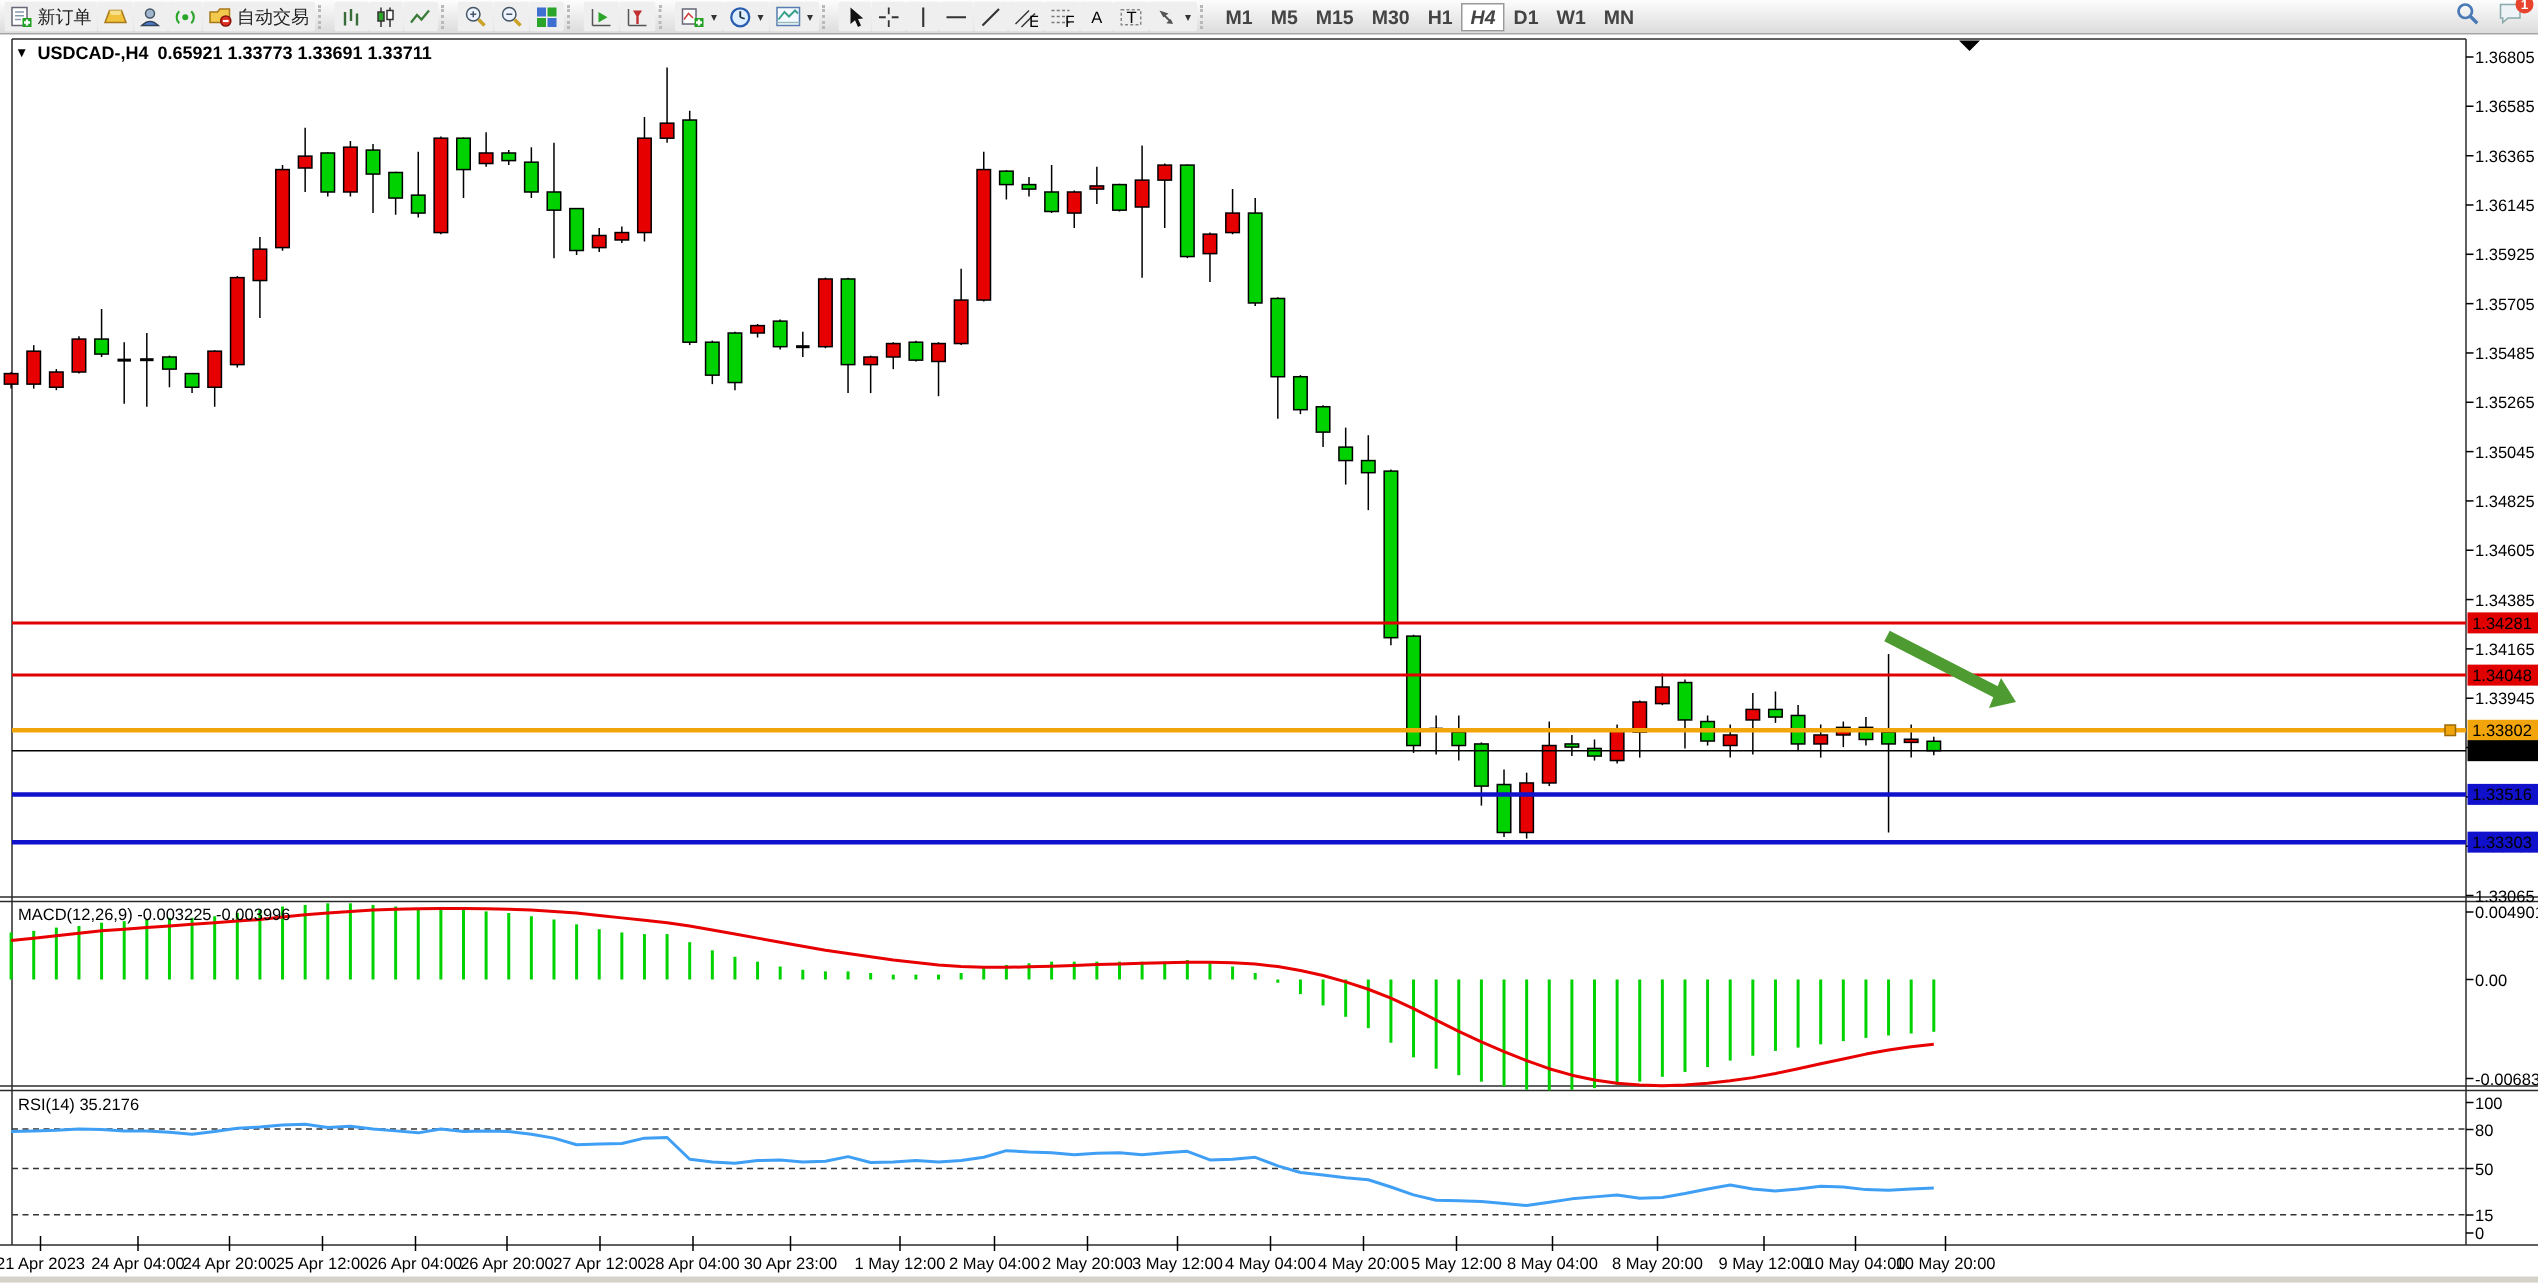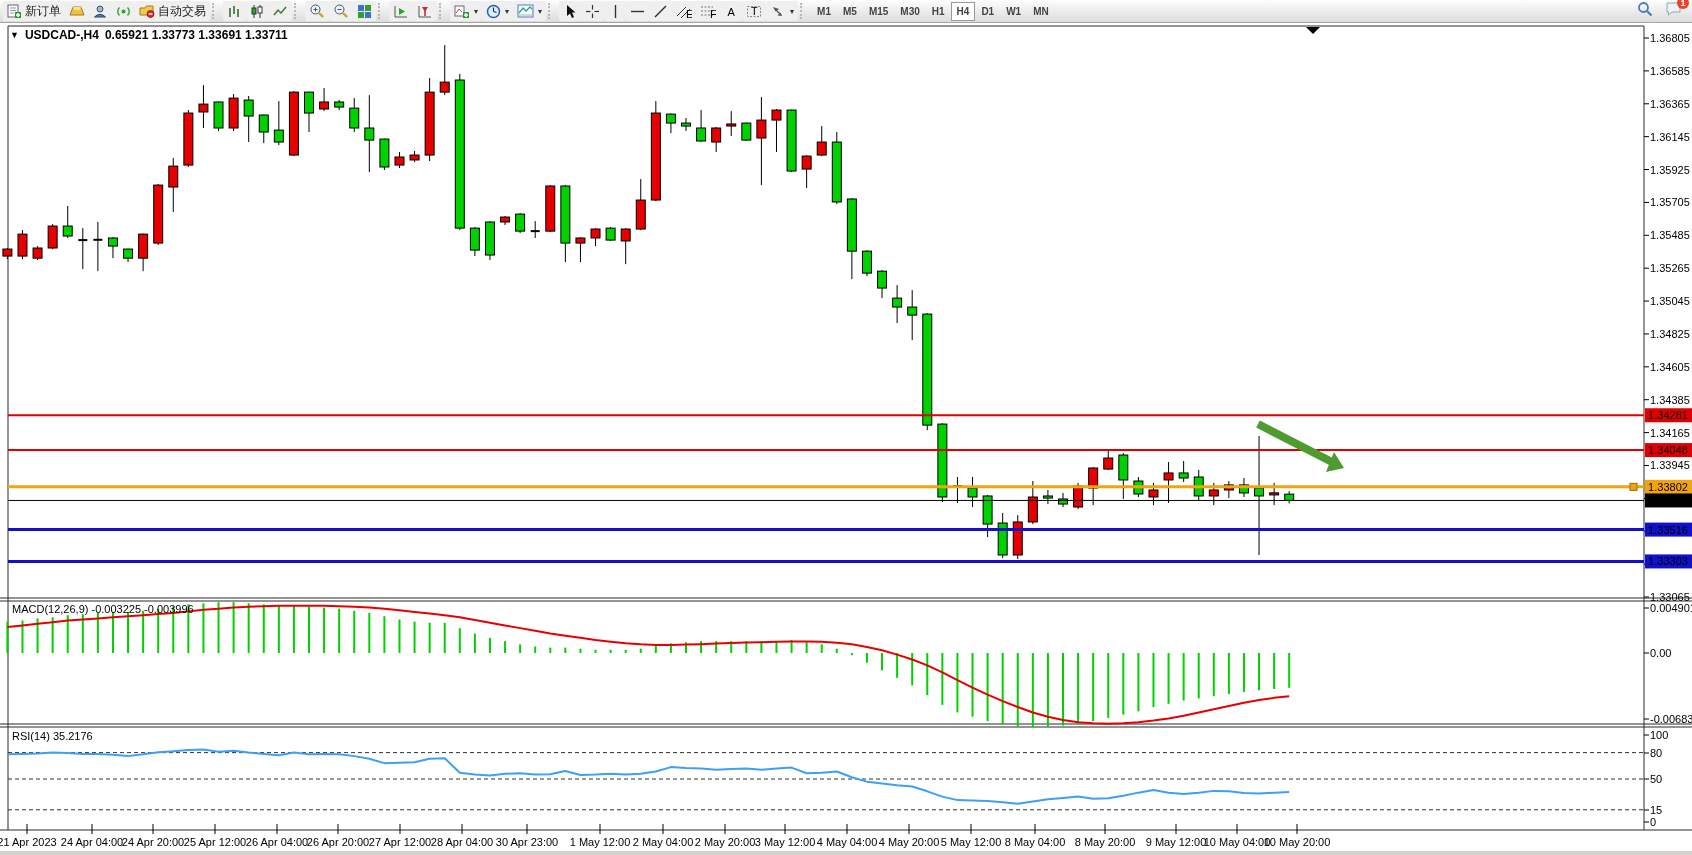--- a/index.html
+++ b/index.html
@@ -1,21 +1,21 @@
 <!DOCTYPE html>
 <html><head>
 <meta charset="utf-8">
 <style>
   html,body{margin:0;padding:0;background:#d6d2ca;}
   .app{position:relative;width:1692px;height:855px;background:#fff;font-family:"Liberation Sans",sans-serif;overflow:hidden;}
   .toolbar{position:absolute;left:0;top:0;width:1692px;height:23px;background:linear-gradient(#fdfdfd,#e9e9e9 60%,#dcdcdc);border-bottom:1px solid #a6a6a6;display:flex;align-items:center;padding-left:3px;box-sizing:border-box;}
   .tbtn{height:20px;min-width:22px;display:inline-flex;align-items:center;justify-content:center;gap:3px;padding:0 3px;border:1px solid transparent;border-radius:2px;font-size:12px;color:#222;cursor:default;}
   .grip{width:5px;height:16px;margin:0 4px 0 2px;border-left:2px dotted #b9b9b9;}
-  .tf{font-size:10px;font-weight:bold;color:#444;padding:0 5px;height:17px;display:inline-flex;align-items:center;border:1px solid transparent;text-align:center;}
-  .tf.active{background:#fff;border:1px solid #999;}
+  .tf{font-size:13px;font-weight:bold;color:#444;padding:0 5px;height:17px;display:inline-flex;align-items:center;border:1px solid transparent;text-align:center;}
+  .tf.active{background:#fff;border:1px solid #999;font-style:italic;}
   .caret{font-size:8px;color:#333;margin-left:1px;}
   .right-tools{position:absolute;right:10px;top:1px;display:flex;align-items:center;gap:12px;}
   .chat{position:relative;}
   .badge{position:absolute;right:-7px;top:-4px;width:12px;height:12px;border-radius:50%;background:#e8432d;color:#fff;font-size:9px;font-weight:bold;display:flex;align-items:center;justify-content:center;}
   .chart-title{position:absolute;left:10px;top:28px;font-size:12px;font-weight:bold;color:#000;display:flex;align-items:center;gap:6px;z-index:5;background:transparent;}
   .chart-title .tri{font-size:9px;}
   svg text{font-family:"Liberation Sans",sans-serif;font-size:11px;fill:#000;}
   .bottom-strip{position:absolute;left:0;top:851px;width:1692px;height:4px;background:#d6d2ca;}
   .ic{display:block;}
 </style>

